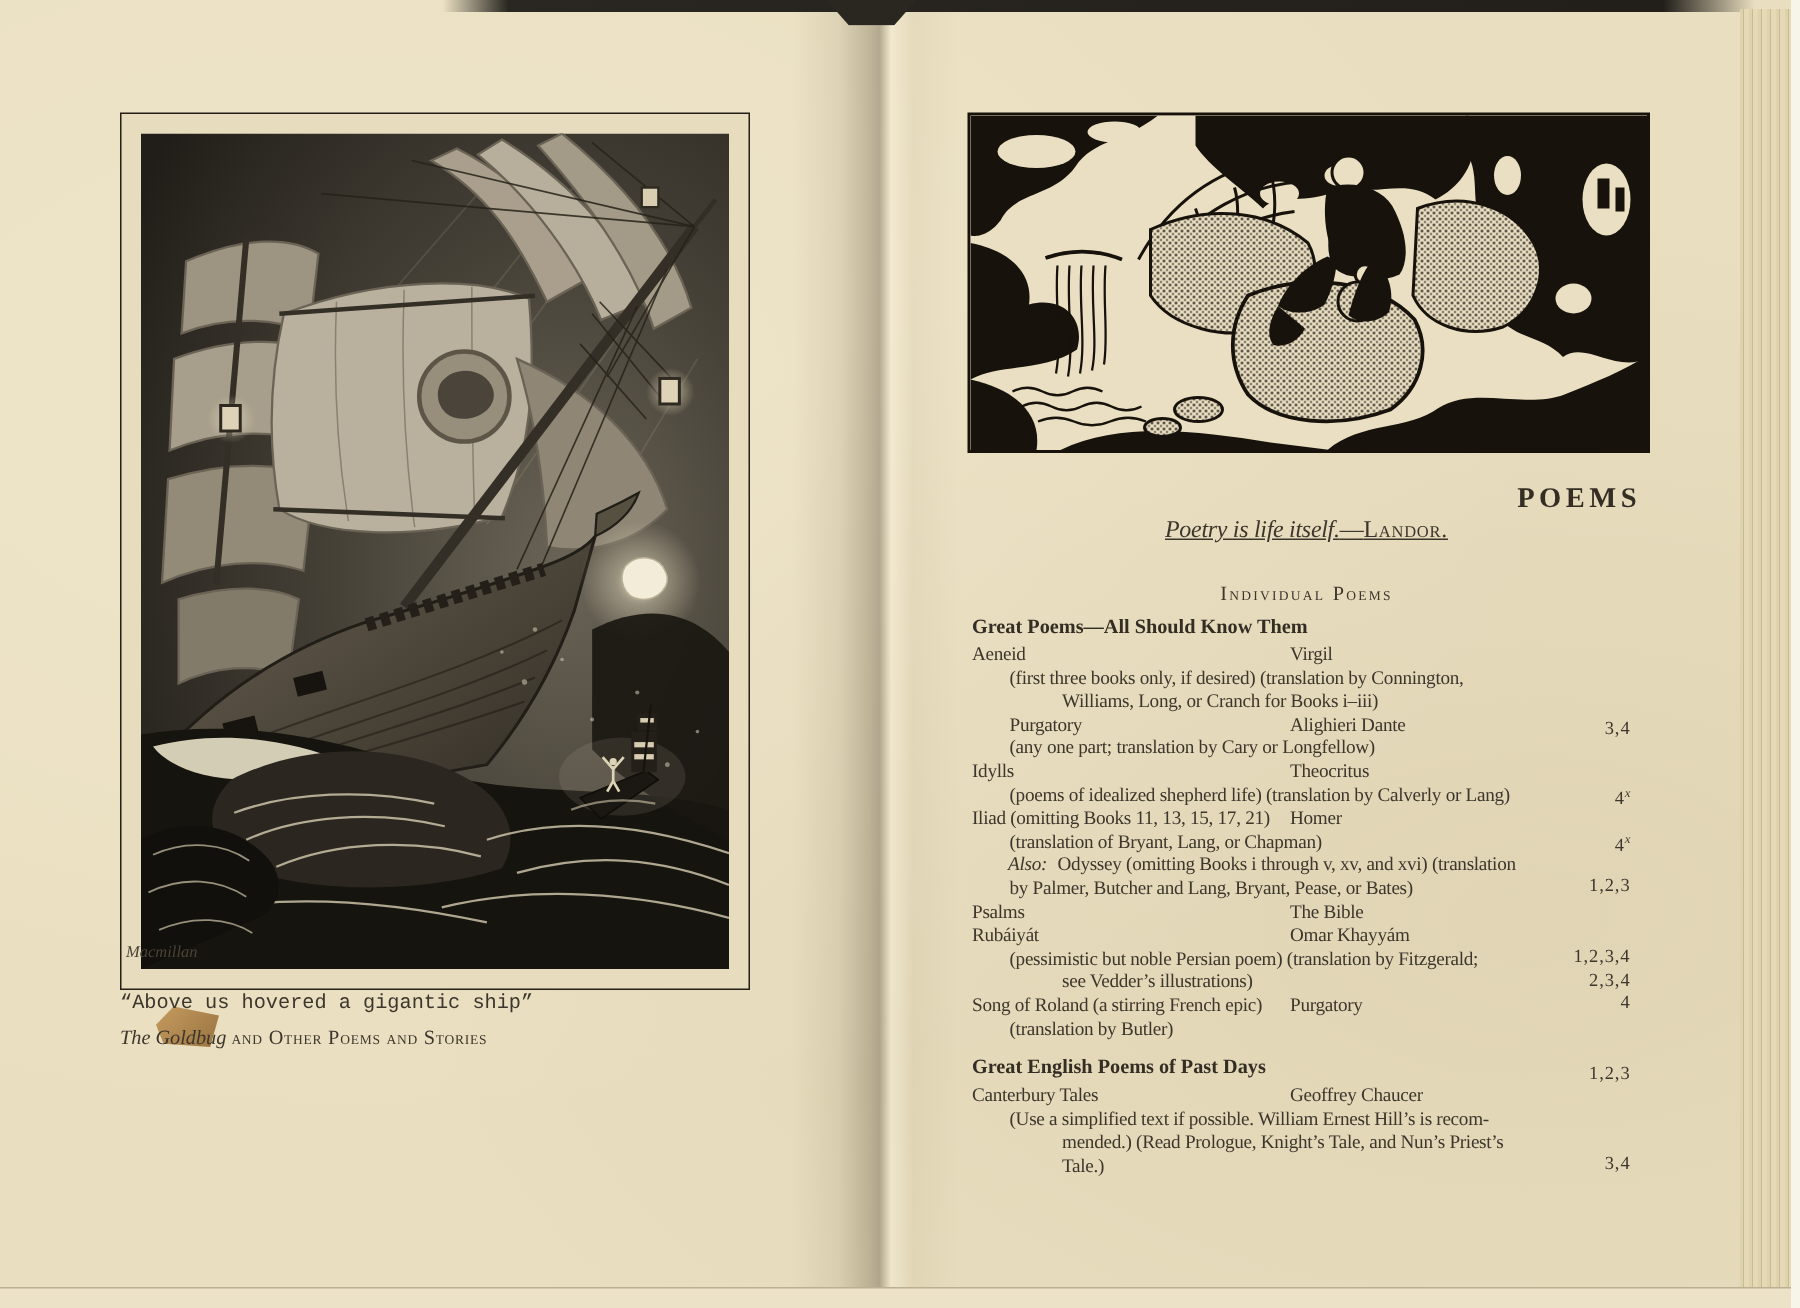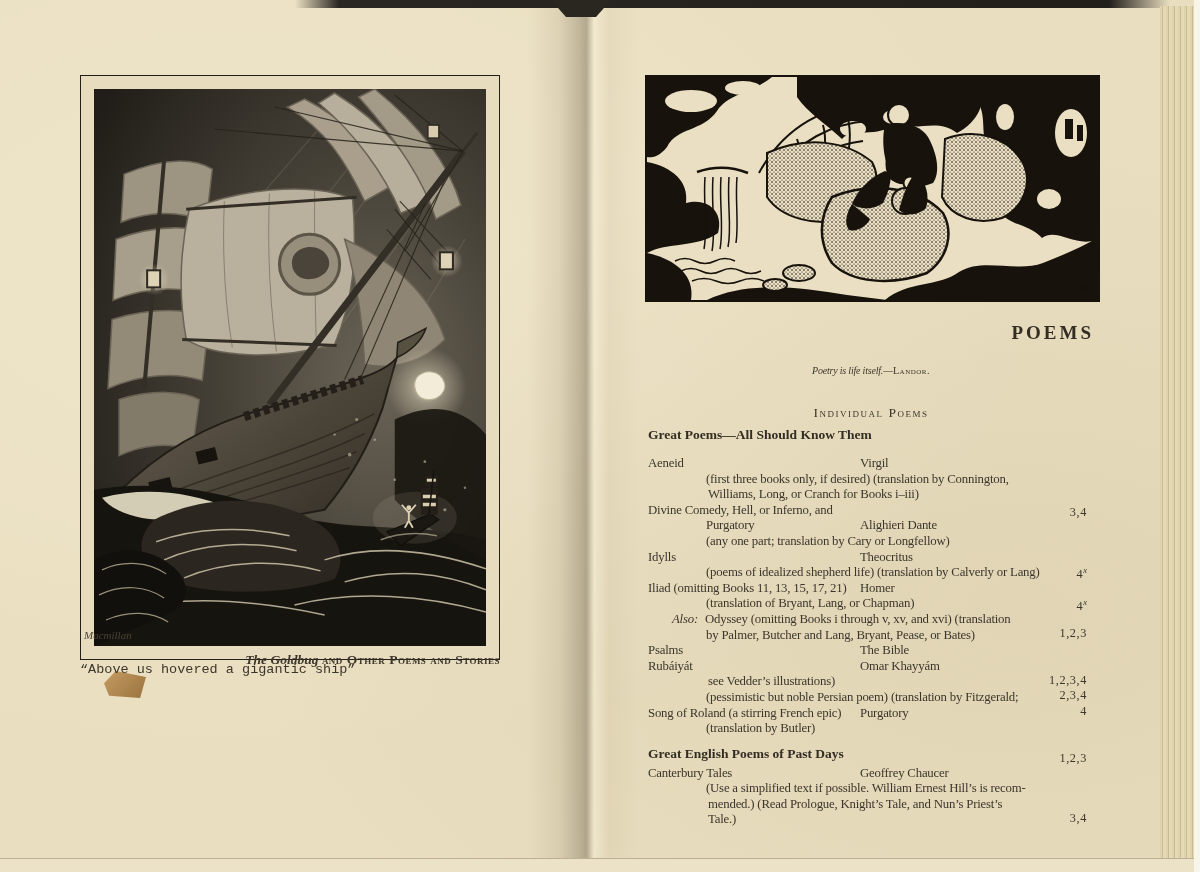--- a/index.html
+++ b/index.html
@@ -26,42 +26,42 @@
     background:repeating-linear-gradient(90deg,#dfd3ae 0 2px,#c8bb94 2px 3px,#e6dab6 3px 6px);}
   .white-edge{position:absolute;left:1194px;top:0;width:6px;height:872px;background:#f7f4ea;}
   .bottom-edge{position:absolute;left:0;top:858px;width:1194px;height:14px;
     background:#ece2c8;border-top:1px solid rgba(130,115,80,.45);}
   
   .plate{position:absolute;left:80px;top:75px;width:420px;height:585px;
     border:1.5px solid #241f19;background:#e7dcbe;box-sizing:border-box;padding:13px;}
   .plate svg{display:block;width:100%;height:100%;}
   .imprint{position:absolute;left:84px;top:629px;font-size:11px;font-style:italic;color:#4a4336;}
   .cap1{position:absolute;left:80px;top:662px;width:420px;text-align:left;font-size:13.5px;color:#3c362c;font-family:Liberation Mono, monospace;}
-  .cap2{position:absolute;left:80px;top:652px;width:420px;text-align:right;font-size:13.5px;color:#3c362c;font-weight:bold;}
+  .cap2{position:absolute;left:80px;top:684px;width:420px;text-align:left;font-size:13.5px;color:#3c362c;}
   .sc{font-variant:small-caps;letter-spacing:.5px;}
   .paper-spot{position:absolute;left:104px;top:671px;width:42px;height:27px;
     background:linear-gradient(135deg,#c59b5f,#9a7340);
     clip-path:polygon(0% 45%,28% 0%,100% 22%,86% 100%,12% 92%);}
   
   .rplate{position:absolute;left:645px;top:75px;width:455px;height:227px;
     border:2px solid #17120b;background:#eadfc2;box-sizing:border-box;}
   .rplate svg{display:block;width:100%;height:100%;}
   
   .rcol{position:absolute;left:648px;top:322px;width:446px;font-size:12.8px;
     letter-spacing:-0.2px;line-height:15.6px;color:#3c362c;}
   .ptitle{text-align:right;font-size:19px;font-weight:bold;letter-spacing:3px;
     line-height:22px;color:#332d23;}
-  .epigraph{text-align:center;font-size:10px;line-height:18px;margin-top:18px;}
+  .epigraph{text-align:center;font-size:16px;line-height:18px;margin-top:1px;text-decoration:underline;}
   .subhead{text-align:center;font-size:13.5px;line-height:17px;letter-spacing:1.5px;margin-top:24px;}
   .sechead{font-weight:bold;font-size:13.5px;letter-spacing:0;line-height:16px;
-    margin-top:6px;margin-bottom:13px;color:#332d23;}
+    margin-top:6px;margin-bottom:3px;color:#332d23;}
   .sechead2{margin-top:9px;margin-bottom:4px;}
   .row{position:relative;height:15.6px;white-space:nowrap;}
   .row .t{display:inline-block;}
-  .ind1 .t{margin-left:58px;}
+  .ind1 .t{margin-left:25px;}
   .ind2 .t{margin-left:60px;}
   .inda .t{margin-left:24px;}
   .row .a{position:absolute;left:212px;top:0;}
   .row .g{position:absolute;right:7px;top:0;font-size:12.3px;letter-spacing:.6px;margin-top:45px;}
   .row .g sup{font-size:8.5px;font-style:italic;letter-spacing:0;}
   .also{font-style:italic;margin-right:7px;}
   .pageno{text-align:center;margin-top:7px;font-size:13px;letter-spacing:1px;}
 </style>
 </head>
 <body>
@@ -310,21 +310,20 @@
 
     <div class="sechead">Great Poems—All Should Know Them</div>
 
     <div class="row">
       <span class="t">Aeneid</span>
       <span class="a">Virgil</span>
       <span class="g"><span>3,4</span><sup></sup></span>
     </div>
     <div class="row ind1"><span class="t">(first three books only, if desired) (translation by Connington,</span></div>
     <div class="row ind2"><span class="t">Williams, Long, or Cranch for Books i–iii)</span></div>
-    <div class="row"><span class="t">Divine Comedy, Hell, or Inferno, and</span></div>
     <div class="row ind1">
       <span class="t">Purgatory</span>
       <span class="a">Alighieri Dante</span>
       <span class="g"><span>4</span><sup>x</sup></span>
     </div>
     <div class="row ind1"><span class="t">(any one part; translation by Cary or Longfellow)</span></div>
     <div class="row">
       <span class="t">Idylls</span>
       <span class="a">Theocritus</span>
       <span class="g"><span>4</span><sup>x</sup></span>
@@ -344,22 +343,22 @@
     <div class="row">
       <span class="t">Psalms</span>
       <span class="a">The Bible</span>
       <span class="g"><span>2,3,4</span></span>
     </div>
     <div class="row">
       <span class="t">Rubáiyát</span>
       <span class="a">Omar Khayyám</span>
       <span class="g"><span>4</span></span>
     </div>
+    <div class="row ind1"><span class="t">(pessimistic but noble Persian poem) (translation by Fitzgerald;</span></div>
     <div class="row ind2"><span class="t">see Vedder’s illustrations)</span></div>
-    <div class="row ind1"><span class="t">(pessimistic but noble Persian poem) (translation by Fitzgerald;</span></div>
     <div class="row">
       <span class="t">Song of Roland (a stirring French epic)</span>
       <span class="a">Purgatory</span>
       <span class="g"><span>1,2,3</span></span>
     </div>
     <div class="row ind1"><span class="t">(translation by Butler)</span></div>
 
     <div class="sechead sechead2">Great English Poems of Past Days</div>
 
     <div class="row">

